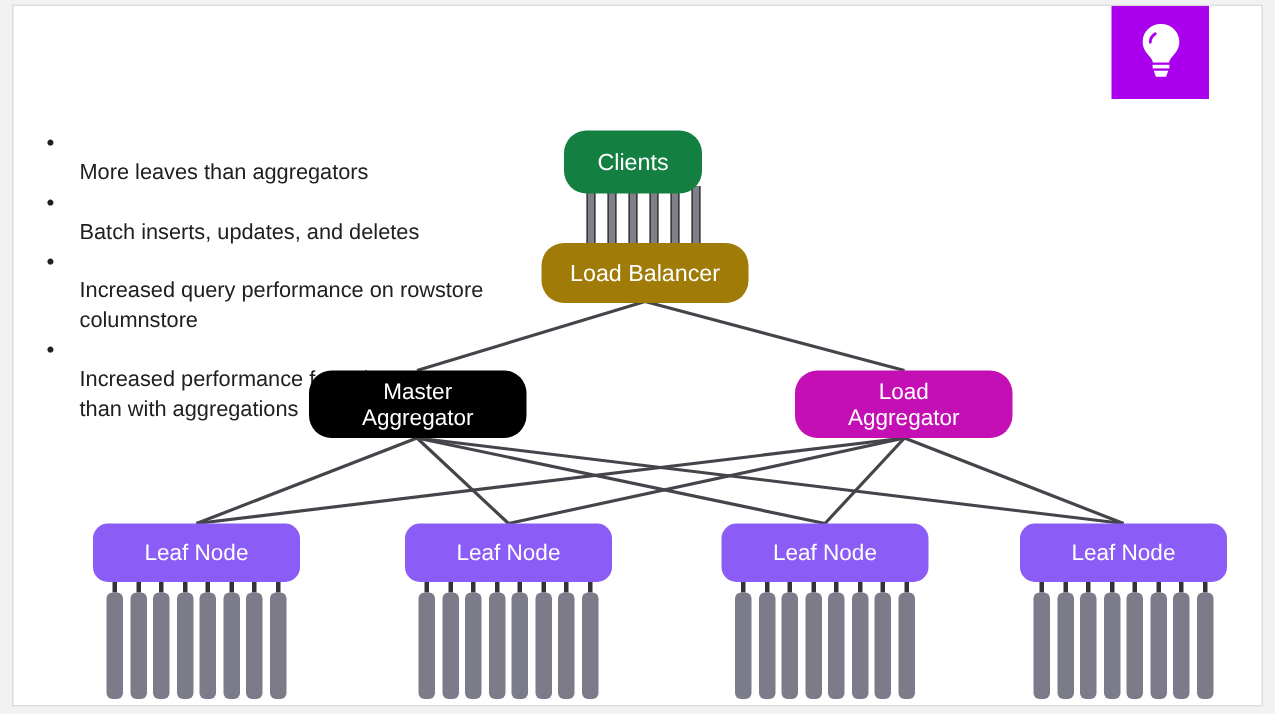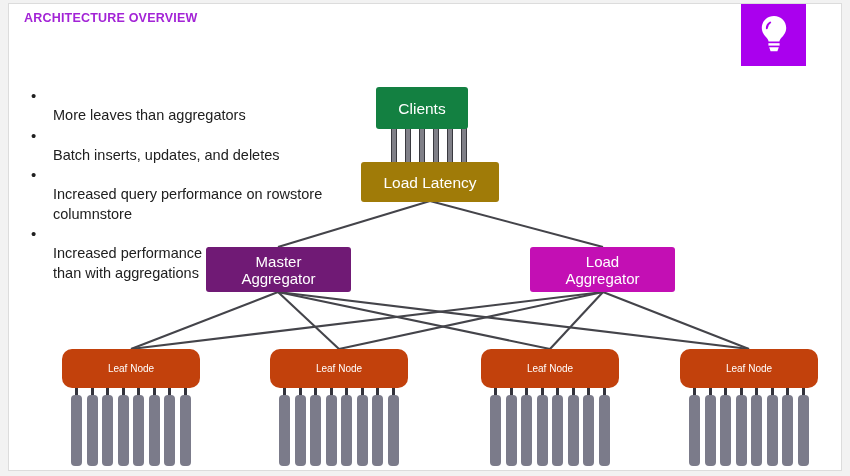--- a/index.html
+++ b/index.html
@@ -89,34 +89,34 @@
     width: 834px; height: 468px;
   }
   #wires {
     position: absolute;
     left: 0; top: 0;
     width: 834px; height: 468px;
   }
   .node {
     position: absolute;
     box-sizing: border-box;
-    border-radius: 3px;
+    border-radius: 15px;
     color: #ffffff;
     display: flex;
     align-items: center;
     justify-content: center;
     text-align: center;
     line-height: 17px;
     z-index: 3;
   }
   .node-clients    { background: #138041; font-size: 15.5px; }
   .node-lb         { background: #a07b08; font-size: 15.5px; }
-  .node-master     { background: #701a75; font-size: 15px; }
+  .node-master     { background: #000000; font-size: 15px; }
   .node-child      { background: #c30fb4; font-size: 15px; }
-  .node-leaf       { background: #c2410c; font-size: 10px; border-radius: 10px; }
+  .node-leaf       { background: #8b5cf6; font-size: 15px; border-radius: 10px; }
 
   
   .cbar {
     position: absolute;
     width: 6px;
     background: #808088;
     border-left: 1px solid #3a3a40;
     border-right: 1px solid #3a3a40;
     box-sizing: border-box;
     z-index: 2;
@@ -134,21 +134,20 @@
     width: 3px;
     background: #33333c;
     z-index: 2;
   }
 </style>
 </head>
 <body>
 
 <div id="slide">
 
-  <div id="eyebrow">ARCHITECTURE OVERVIEW</div>
 
   <div id="bulb-badge">
     <svg width="34" height="38" viewBox="0 0 34 38" aria-hidden="true">
       <path d="M17 2 C10 2 4.8 7.2 4.8 13.8 C4.8 18.4 7.2 21.2 9.4 23.6 C10.6 24.9 11.4 26.1 11.6 27.6 L22.4 27.6 C22.6 26.1 23.4 24.9 24.6 23.6 C26.8 21.2 29.2 18.4 29.2 13.8 C29.2 7.2 24 2 17 2 Z" fill="#ffffff"></path>
       <rect x="11.4" y="29.2" width="11.2" height="2.4" fill="#ffffff"></rect>
       <path d="M12.2 33.2 L21.8 33.2 L20.4 37.2 L13.6 37.2 Z" fill="#ffffff"></path>
       <path d="M13.2 8.5 C10.8 10 9.8 12 9.8 14.2" stroke="#aa00ee" stroke-width="1.9" fill="none" stroke-linecap="round"></path>
     </svg>
   </div>
 
@@ -196,21 +195,21 @@
     </div>
 
     <div class="cbar" style="left:382px; top:120px; height:46px;"></div>
     <div class="cbar" style="left:396px; top:120px; height:46px;"></div>
     <div class="cbar" style="left:410px; top:120px; height:46px;"></div>
     <div class="cbar" style="left:424px; top:120px; height:46px;"></div>
     <div class="cbar" style="left:438px; top:120px; height:46px;"></div>
     <div class="cbar" style="left:452px; top:120px; height:46px;"></div>
 
     <div class="node node-lb" style="left:352px; top:158px; width:138px; height:40px;">
-      <span>Load Latency</span>
+      <span>Load Balancer</span>
     </div>
 
     <div class="node node-master" style="left:197px; top:243px; width:145px; height:45px; flex-direction:column;">
       <span>Master</span>
       <span>Aggregator</span>
     </div>
 
     <div class="node node-child" style="left:521px; top:243px; width:145px; height:45px; flex-direction:column;">
       <span>Load</span>
       <span>Aggregator</span>

